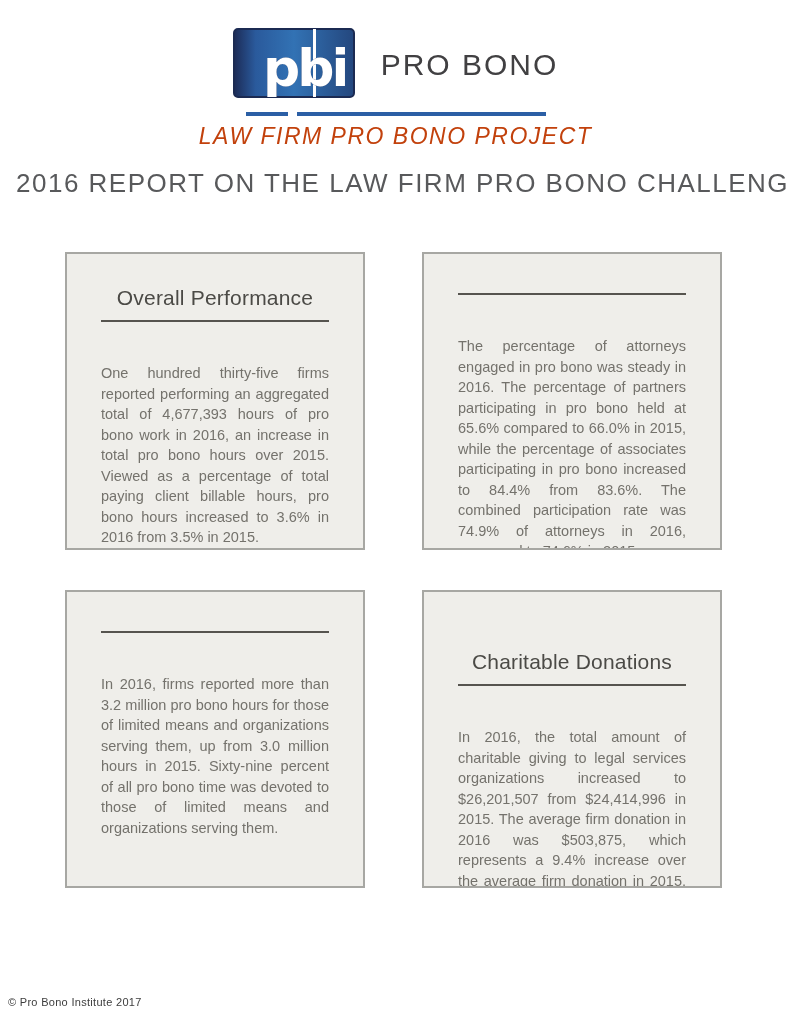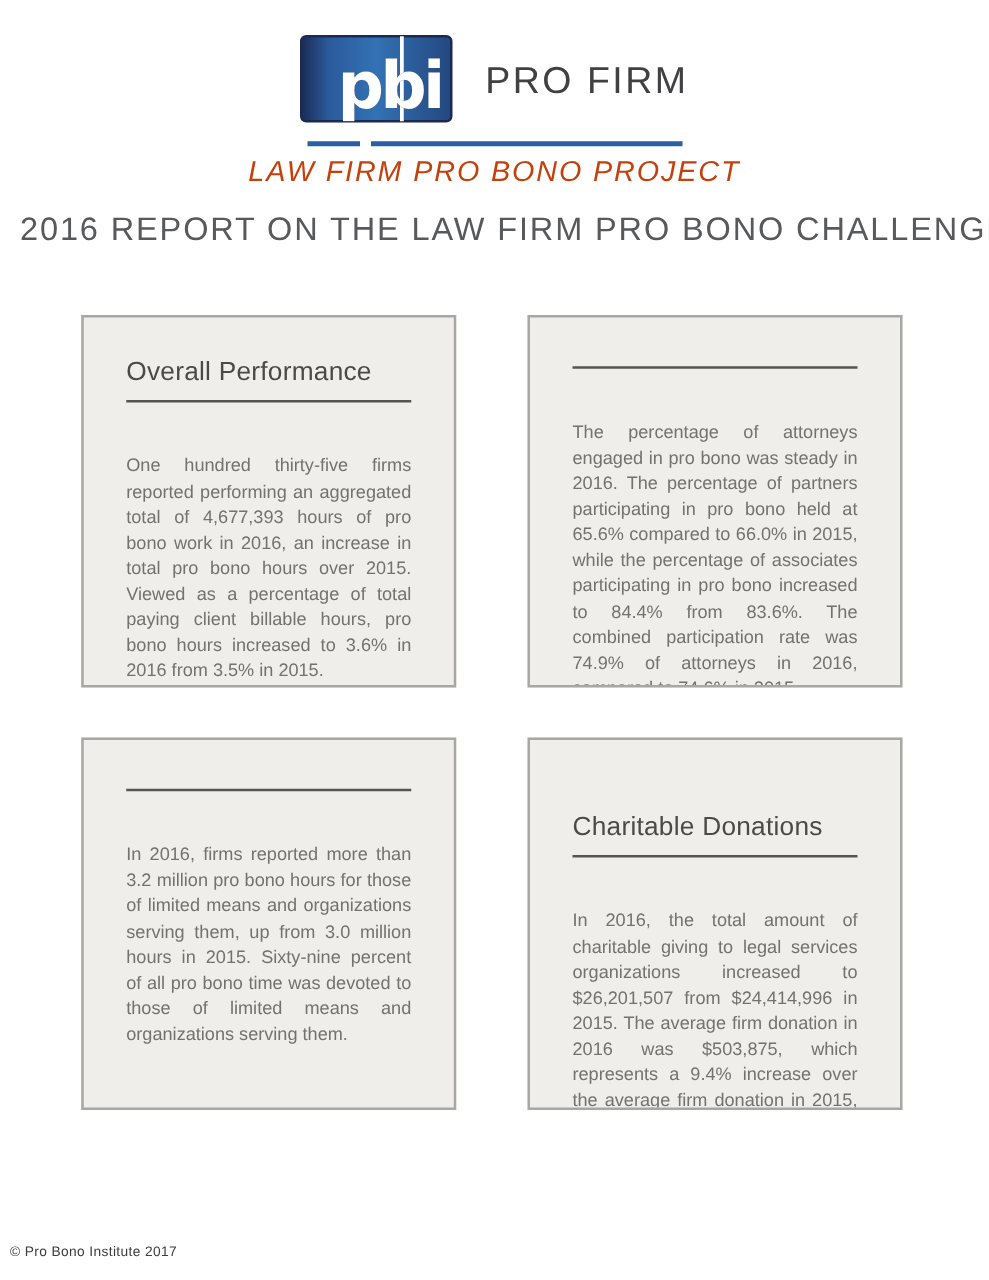--- a/index.html
+++ b/index.html
@@ -100,20 +100,21 @@
     border: 2px solid #a7a7a3;
     padding: 30px 34px 20px;
     overflow: hidden;
   }
   .card h2 {
     color: #4b4a46;
     font-size: 21px;
     font-weight: normal;
     line-height: 27px;
     letter-spacing: 0.2px;
+    text-align: center;
   }
   .card--push h2 { margin-top: 26px; }
   .card-rule {
     border: none;
     border-top: 2px solid #56544f;
     margin: 9px 0 10px;
     width: 100%;
   }
   .card p {
     color: #74726c;
@@ -151,21 +152,21 @@
           <clipPath id="pbiClip">
               <rect x="1" y="1" width="120" height="68" rx="4"></rect>
             </clipPath>
         </defs>
         <rect x="1" y="1" width="120" height="68" rx="4" fill="url(#pbiGrad)" stroke="#1b2a52" stroke-width="2"></rect>
         <rect x="80" y="1" width="3" height="68" fill="#ffffff"></rect>
         <text class="logo-mono-dark" x="30" y="58">pbi</text>
         <text class="logo-mono-white" x="30" y="58" clip-path="url(#pbiClip)">pbi</text>
       </svg>
       <div class="org-name">
-        <div>PRO FIRM</div>
+        <div>PRO BONO</div>
       </div>
     </div>
     <div class="logo-rule"></div>
     <div class="project-name">LAW FIRM PRO BONO PROJECT</div>
   </header>
 
   <h1 class="page-title"><span>2016 REPORT ON THE LAW FIRM PRO BONO CHALLENGE</span></h1>
 
   <main class="grid">
 

